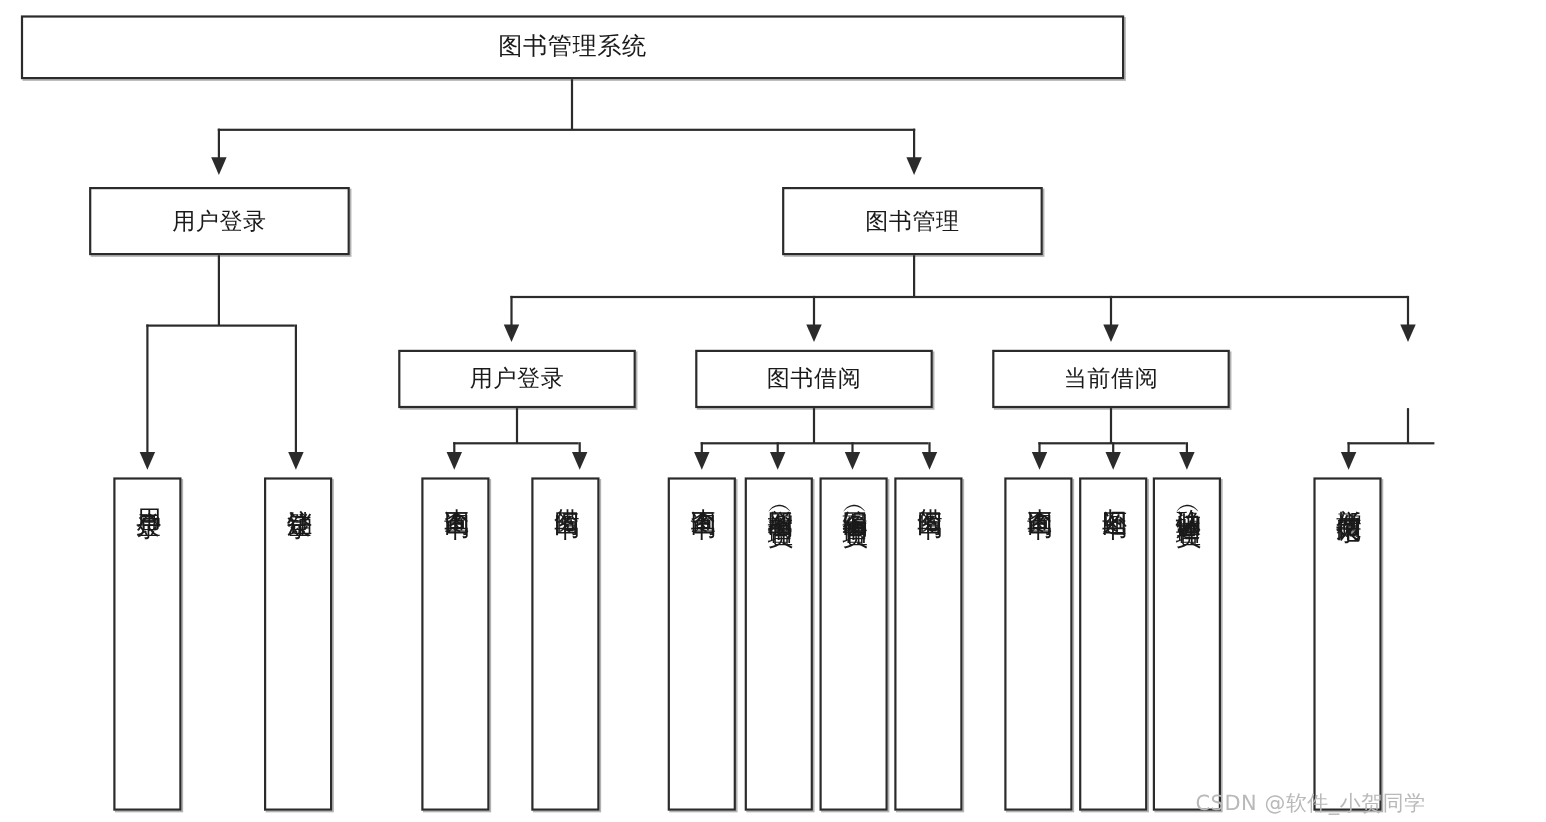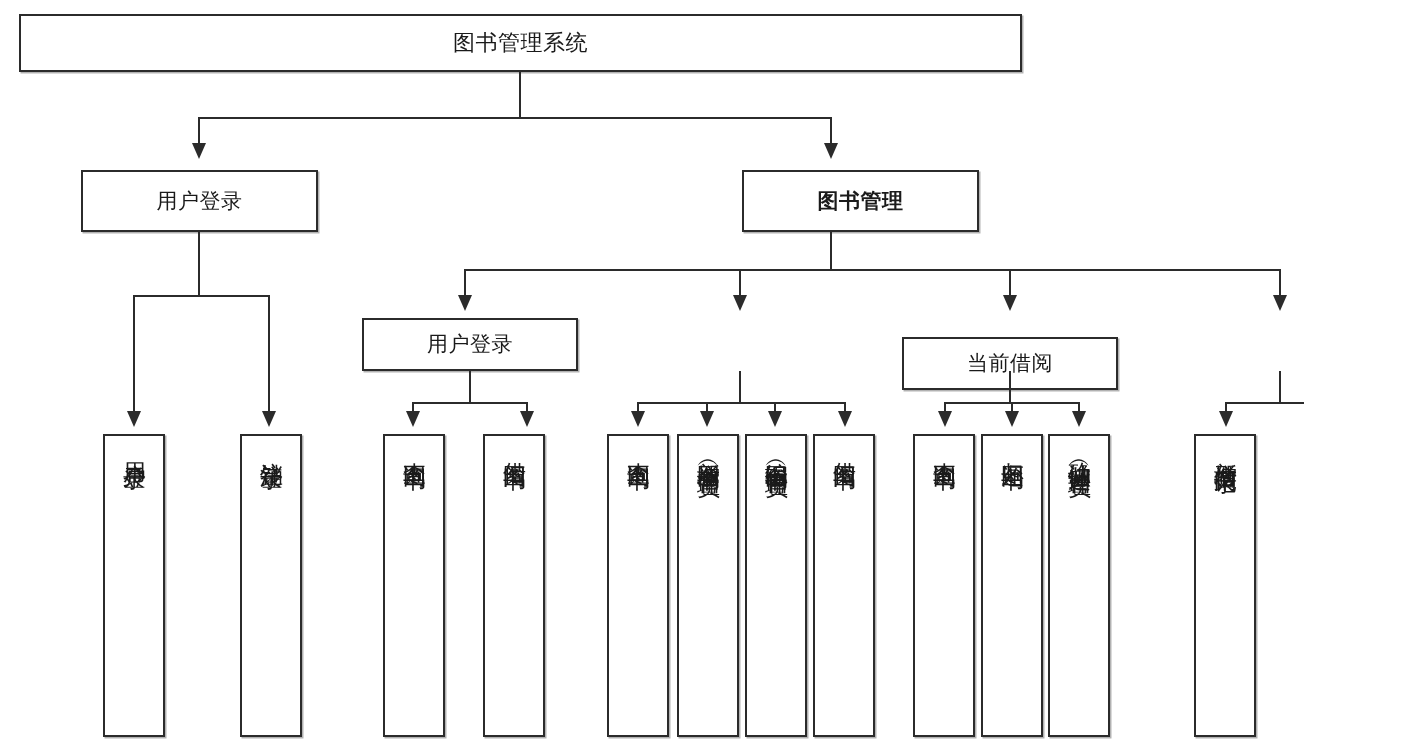--- a/index.html
+++ b/index.html
@@ -98,21 +98,21 @@
   <div class="conn hline" style="left:198px; top:117px; width:634px;"></div>
   <div class="conn vline" style="left:198px; top:117px; height:28px;"></div>
   <div class="arrow" style="left:192px; top:143px;"></div>
   <div class="conn vline" style="left:830px; top:117px; height:28px;"></div>
   <div class="arrow" style="left:824px; top:143px;"></div>
 
   <div class="node h" style="left:81px; top:170px; width:237px; height:62px;">
     <span class="label">用户登录</span>
   </div>
 
-  <div class="node h" style="left:742px; top:170px; width:237px; height:62px;font-weight:bold;">
+  <div class="node h" style="left:711px; top:170px; width:237px; height:62px;">
     <span class="label">图书管理</span>
   </div>
 
   <div class="conn vline" style="left:198px; top:232px; height:64px;"></div>
   <div class="conn hline" style="left:133px; top:295px; width:135px;"></div>
   <div class="conn vline" style="left:133px; top:295px; height:118px;"></div>
   <div class="arrow" style="left:127px; top:411px;"></div>
   <div class="conn vline" style="left:268px; top:295px; height:118px;"></div>
   <div class="arrow" style="left:262px; top:411px;"></div>
 
@@ -123,21 +123,24 @@
   <div class="conn vline" style="left:739px; top:269px; height:28px;"></div>
   <div class="arrow" style="left:733px; top:295px;"></div>
   <div class="conn vline" style="left:1009px; top:269px; height:28px;"></div>
   <div class="arrow" style="left:1003px; top:295px;"></div>
   <div class="conn vline" style="left:1279px; top:269px; height:28px;"></div>
   <div class="arrow" style="left:1273px; top:295px;"></div>
 
   <div class="node h" style="left:362px; top:318px; width:216px; height:53px;">
     <span class="label">用户登录</span>
   </div>
-  <div class="node h" style="left:902px; top:318px; width:216px; height:53px;margin-top:19px;">
+  <div class="node h" style="left:632px; top:318px; width:216px; height:53px;">
+    <span class="label">图书借阅</span>
+  </div>
+  <div class="node h" style="left:902px; top:318px; width:216px; height:53px;">
     <span class="label">当前借阅</span>
   </div>
 
   <div class="conn vline" style="left:469px; top:371px; height:32px;"></div>
   <div class="conn hline" style="left:412px; top:402px; width:114px;"></div>
   <div class="conn vline" style="left:412px; top:402px; height:11px;"></div>
   <div class="arrow" style="left:406px; top:411px;"></div>
   <div class="conn vline" style="left:526px; top:402px; height:11px;"></div>
   <div class="arrow" style="left:520px; top:411px;"></div>
 
@@ -205,14 +208,15 @@
     <span class="label">确认归还（管理员）</span>
   </div>
 
   <div class="node v" style="left:1194px; top:434px; width:62px; height:303px;">
     <span class="label">新增借阅记录</span>
   </div>
   <div class="node v" style="left:1312px; top:434px; width:62px; height:303px;">
     <span class="label">查询借阅记录</span>
   </div>
 
+  <div id="watermark">CSDN @软件_小贺同学</div>
 
 </div>
 
 </body></html>

